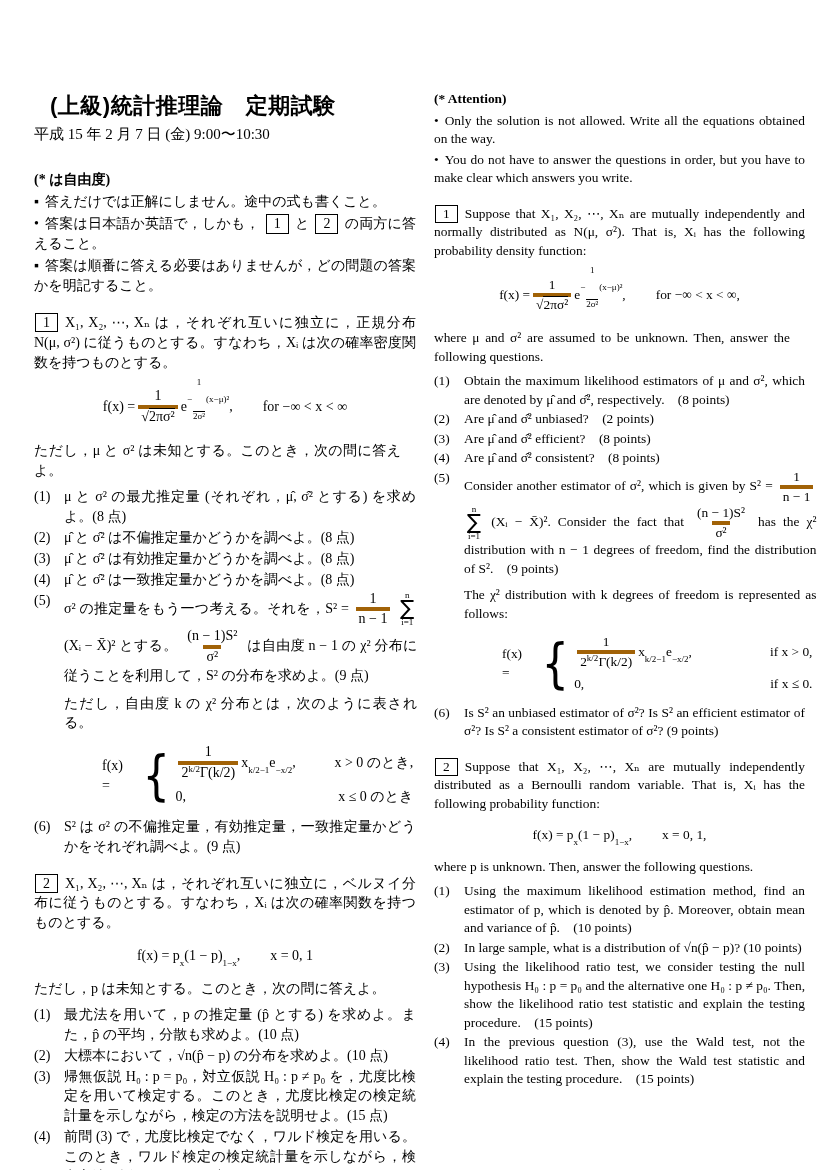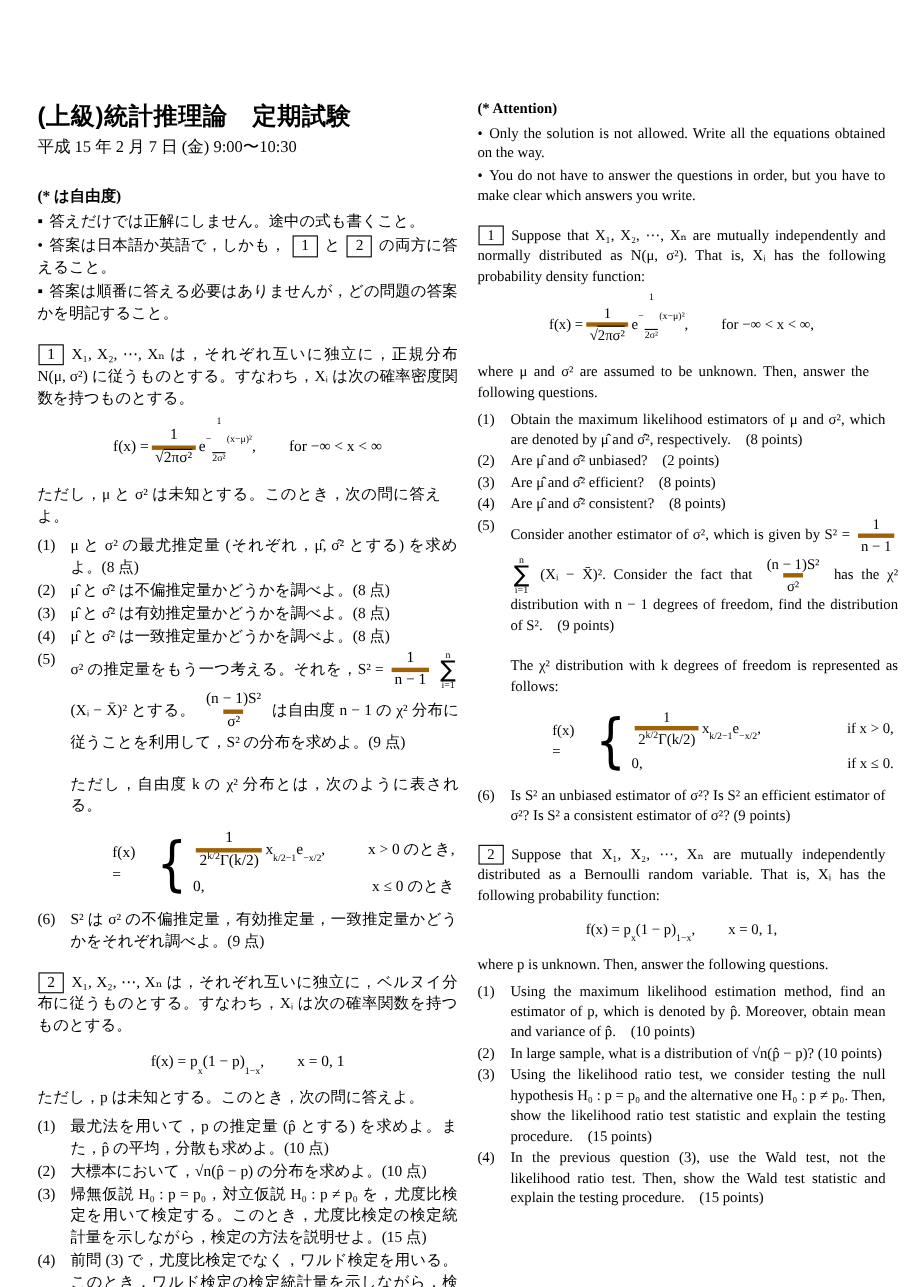--- a/index.html
+++ b/index.html
@@ -3,21 +3,21 @@
 <meta charset="utf-8">
 <style>
   html,body { margin:0; padding:0; background:#fff; color:#000; }
   body { width:827px; height:1170px; overflow:hidden;
          font-family:"Liberation Serif","DejaVu Serif",serif; }
   .page { box-sizing:border-box; display:flex; gap:18px; padding:90px 26px 0 34px; }
   .col { text-align:justify; }
   .col-left  { width:382px; font-size:14px; line-height:1.42; }
   .col-right { width:371px; font-size:13.4px; line-height:1.38; }
 
-  h1 { margin:0 0 3px 0; font-size:22px; letter-spacing:0.5px;
+  h1 { margin:0 0 3px 16px; font-size:22px; letter-spacing:0.5px;
        font-family:"Liberation Sans","DejaVu Sans",sans-serif; font-weight:bold; }
   .date { font-size:15px; margin:0 0 24px 0; }
 
   .sec-header { font-weight:bold; margin:0 0 3px 0; }
   .note { margin:2px 0; }
   .bullet { display:inline-block; margin-right:6px; }
 
   .numbox { display:inline-block; border:1.5px solid #000; padding:0px 7px;
             margin:0 7px 0 1px; line-height:1.25; }
   .note .numbox { margin:0 6px; }
@@ -54,21 +54,21 @@
 
   .cases { display:flex; align-items:center; margin:11px 0 9px 10px; }
   .cas-lhs { margin:0 6px 0 28px; }
   .brace { font-size:54px; font-weight:400; line-height:0.85;
            font-family:"DejaVu Sans","Liberation Sans",sans-serif;
            transform:scaleX(0.8); margin-right:2px; }
   .case-rows { display:flex; flex-direction:column; gap:5px; width:252px; }
   .case-row { display:flex; align-items:center; white-space:nowrap; }
   .case-cond { margin-left:auto; padding-right:4px; }
 
-  .block { display:block; margin-top:18px; }
+  .block { display:block; margin-top:8px; }
 </style>
 </head>
 <body>
 
 <div class="page">
 
   <div class="col col-left">
     <h1>(上級)統計推理論　定期試験</h1>
     <div class="date">平成 15 年 2 月 7 日 (金) 9:00〜10:30</div>
 

